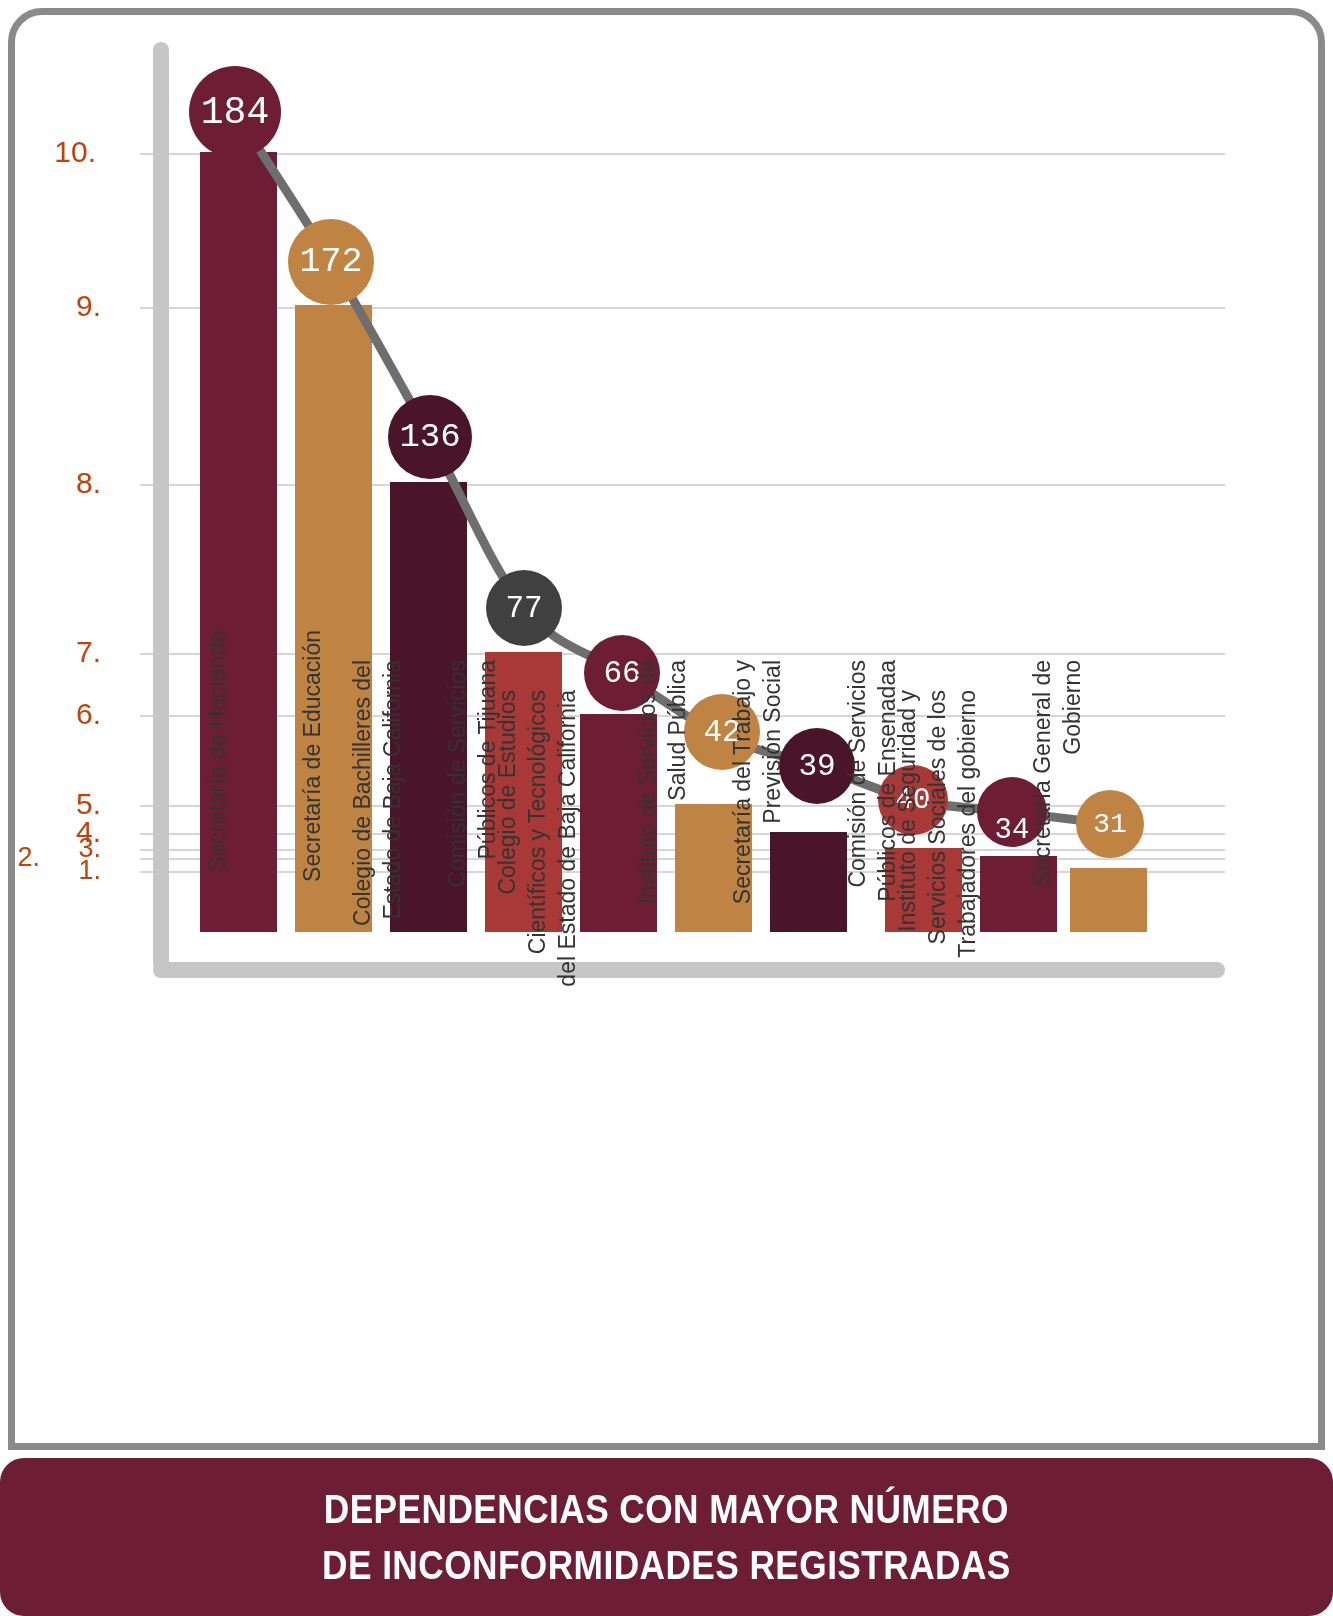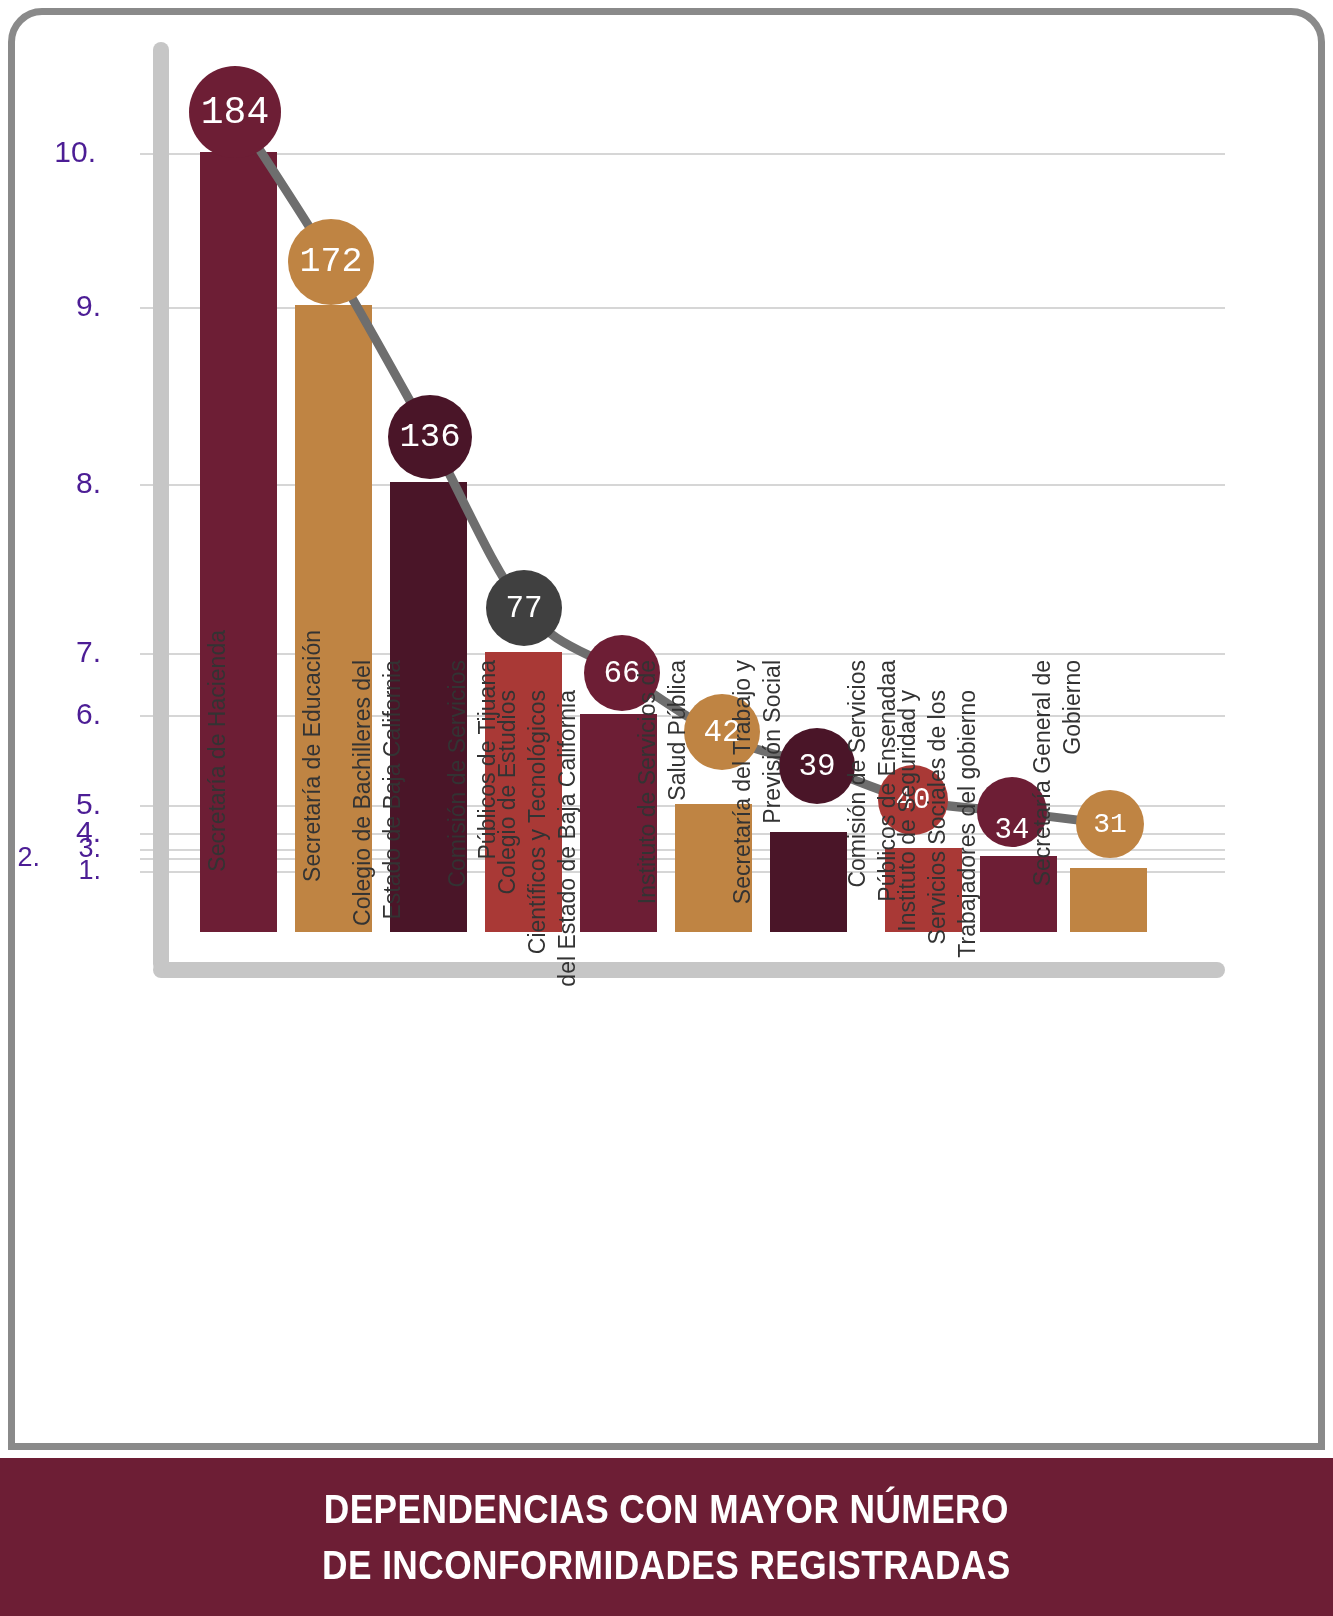--- a/index.html
+++ b/index.html
@@ -36,21 +36,21 @@
 
   .gridline {
     position: absolute;
     height: 2px;
     background: #d6d6d6;
   }
 
   .ytick {
     position: absolute;
     text-align: right;
-    color: #4c1d95;
+    color: #c2410c;
     font-size: 30px;
     line-height: 30px;
     letter-spacing: 0px;
     font-family: "Liberation Sans", sans-serif;
   }
 
   
   .yaxis {
     position: absolute;
     left: 153px; top: 42px;
@@ -110,20 +110,21 @@
   
   .banner {
     position: absolute;
     left: 0; top: 1458px;
     width: 1333px; height: 158px;
     background: #6d1e35;
     display: flex;
     flex-direction: column;
     align-items: center;
     justify-content: center;
+    border-radius: 24px;
   }
   .banner .line {
     color: #ffffff;
     font-family: "Liberation Sans", sans-serif;
     font-weight: bold;
     font-size: 41px;
     line-height: 56px;
     letter-spacing: 0.5px;
     transform: scaleX(0.86);
     white-space: nowrap;

